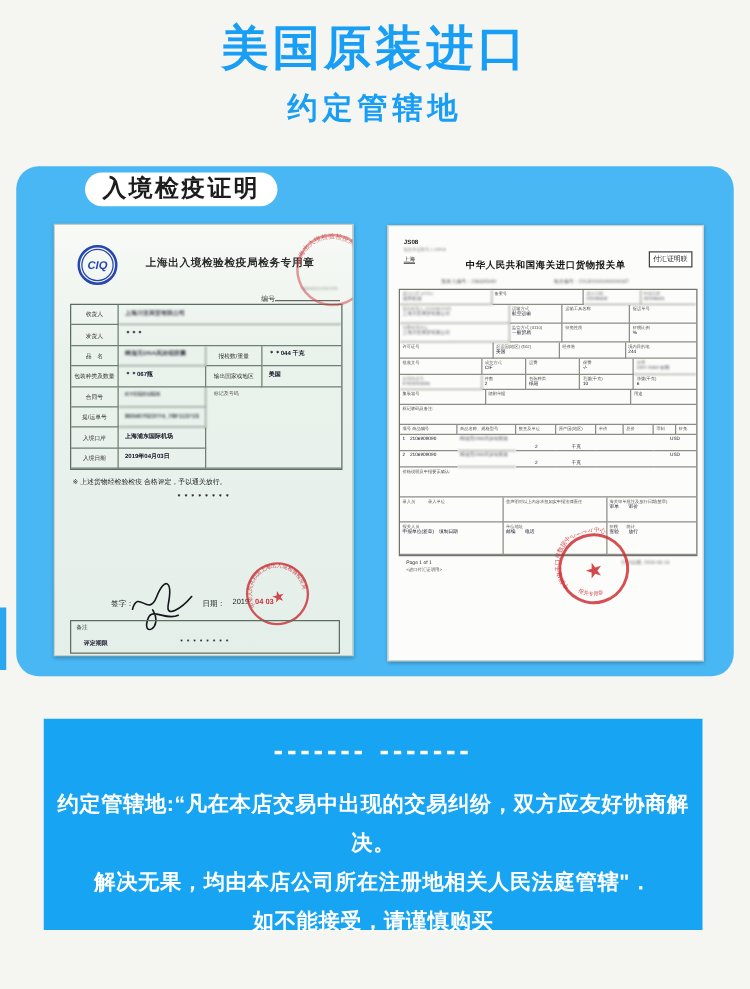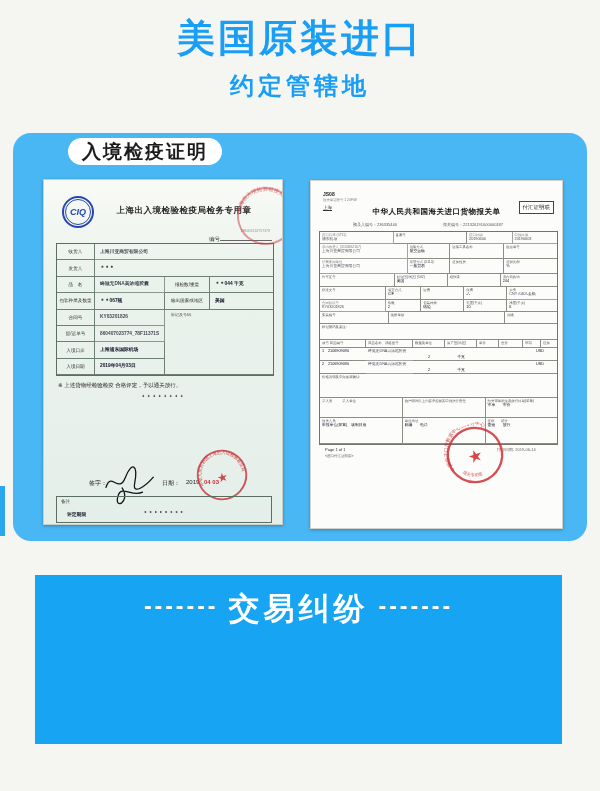--- a/index.html
+++ b/index.html
@@ -497,18 +497,22 @@
         <text font-size="5" fill="rgba(200,38,45,.85)"><textPath href="#arcC">中国电子口岸数据中心上海分中心</textPath></text>
         <text font-size="4.4" fill="rgba(200,38,45,.8)"><textPath href="#arcD">报关专用章</textPath></text>
         <text x="32" y="39" text-anchor="middle" font-size="17" fill="rgba(205,40,45,.85)">★</text>
       </svg>
     </div>
   </section>
 
   <section class="dispute">
     <div class="d-title-row">
       <span class="dash">-------</span>
-      <span class="d-title">交易纠纷</span>
       <span class="dash">-------</span>
     </div>
+    <div class="d-lines">
+      <p class="d-line">约定管辖地:“凡在本店交易中出现的交易纠纷，双方应友好协商解决。</p>
+      <p class="d-line">解决无果，均由本店公司所在注册地相关人民法庭管辖"．</p>
+      <p class="d-line">如不能接受，请谨慎购买</p>
+    </div>
   </section>
 
 </div>
 
 </body></html>

